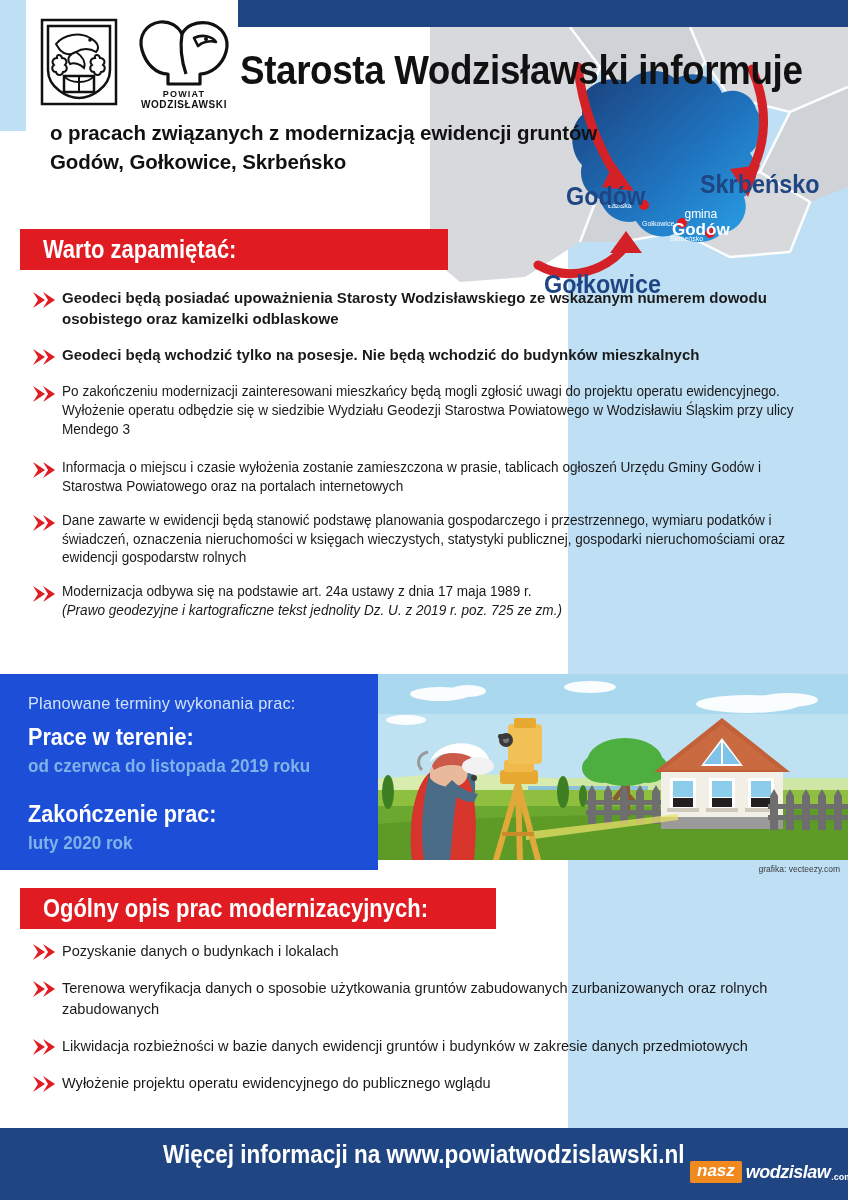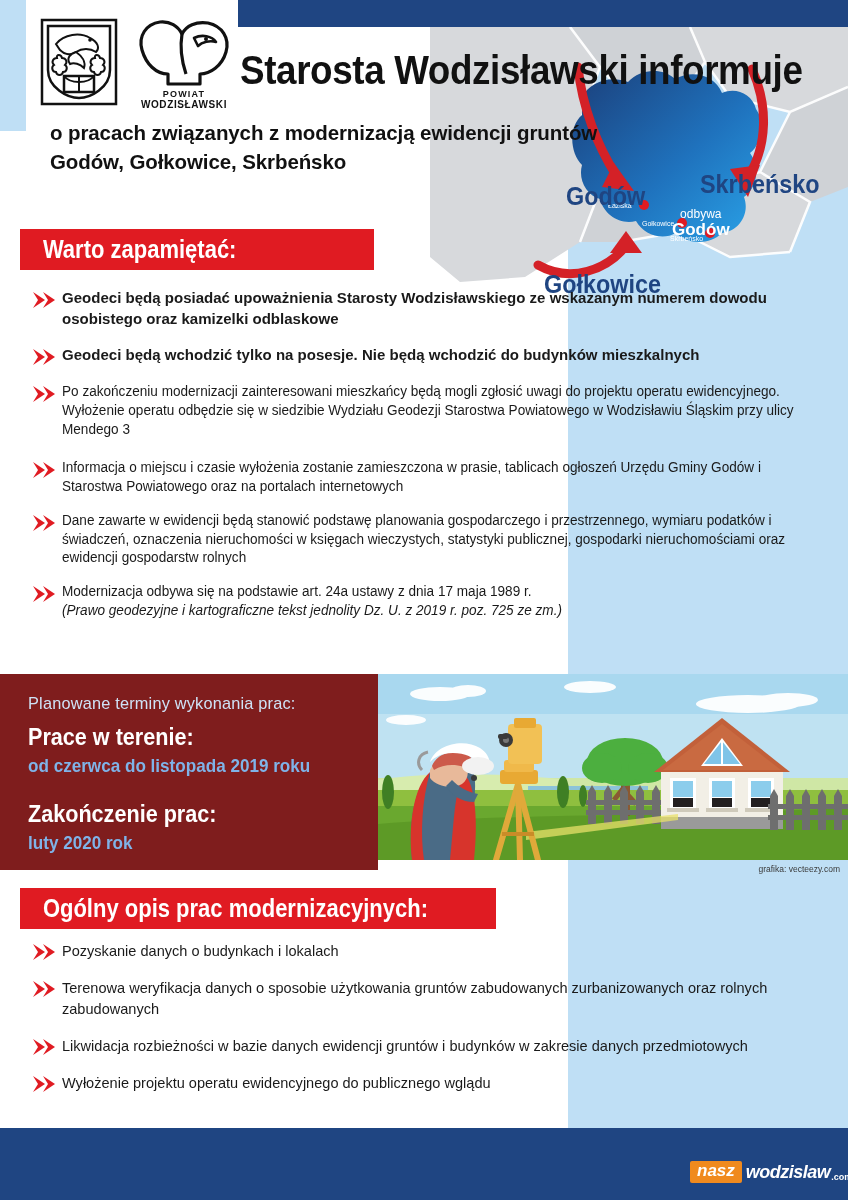--- a/index.html
+++ b/index.html
@@ -81,21 +81,21 @@
     display:flex; align-items:center;
   }
   .redbar span {
     color:#ffffff; font-weight:bold;
     font-family:"Liberation Sans Narrow","Liberation Sans",sans-serif;
     font-size:25px;
     transform:scaleX(0.88); transform-origin:left center;
     padding-left:26px; white-space:nowrap;
     letter-spacing:0px;
   }
-  #redbar1 { left:20px; top:229px; width:354px; height:41px; }
+  #redbar1 { left:20px; top:229px; width:428px; height:41px; }
   #redbar2 { left:20px; top:888px; width:476px; height:41px; }
 
   
   .bullets { position:absolute; }
   #bullets-main { left:32px; top:288px; width:800px; }
   #bullets-desc { left:32px; top:940px; width:800px; }
 
   .bullet {
     display:flex; align-items:flex-start;
     margin-bottom:11px;
@@ -134,21 +134,21 @@
   #bullets-main .bullet:nth-child(2){ margin-bottom:16px; }
   #bullets-main .bullet:nth-child(3){ margin-bottom:19px; }
   #bullets-main .bullet:nth-child(4){ margin-bottom:15px; }
   #bullets-main .bullet:nth-child(5){ margin-bottom:15px; }
   #bullets-main .bullet:nth-child(6){ margin-bottom:15px; }
   #bullets-desc .bullet { margin-bottom:16px; }
 
   
   .schedule {
     position:absolute; left:0; top:674px; width:378px; height:196px;
-    background:#7f1d1d;
+    background:#1d4ed8;
     padding:20px 0 0 28px;
   }
   .sched-head {
     color:#cfe2f6; font-size:17px; font-weight:normal;
     font-family:"Liberation Sans Narrow","Liberation Sans",sans-serif;
     transform:scaleX(0.96); transform-origin:left top;
     letter-spacing:0.2px;
   }
   .sched-h {
     color:#ffffff; font-weight:bold; font-size:24px;
@@ -291,21 +291,21 @@
         <polygon points="330,138 318,170 300,142"></polygon>
         <polygon points="196,204 212,226 180,226"></polygon>
       </g>
     </svg>
   </div>
 
   <div class="maplabel godow">Godów</div>
   <div class="maplabel skrbensko">Skrbeńsko</div>
   <div class="maplabel golkowice">Gołkowice</div>
   <div class="gmina-lbl">
-    <span class="s1">odbywa</span>
+    <span class="s1">gmina</span>
     <span class="s2">Godów</span>
   </div>
 
   <div class="logos">
     <div class="crest">
       <svg width="78" height="88" viewBox="0 0 78 88" xmlns="http://www.w3.org/2000/svg">
         <rect x="2" y="2" width="74" height="84" fill="#ffffff" stroke="#111" stroke-width="2.5"></rect>
         <path d="M8,8 L70,8 L70,52 C70,70 50,80 39,80 C28,80 8,70 8,52 Z" fill="#ffffff" stroke="#111" stroke-width="2.5"></path>
         <path d="M16,26 C24,16 40,14 50,20 C58,24 60,30 56,34 C50,30 42,30 36,34
                  C30,38 24,36 20,32 Z" fill="#ffffff" stroke="#111" stroke-width="2"></path>
@@ -589,19 +589,22 @@
         <svg width="24" height="18" viewBox="0 0 24 18">
             <path d="M1,1 L13,9 L1,17 L6,9 Z" fill="#e01b22"></path>
             <path d="M11,1 L23,9 L11,17 L16,9 Z" fill="#e01b22"></path>
           </svg>
       </div>
       <div class="btxt t-desc">Wyłożenie projektu operatu ewidencyjnego do publicznego wglądu</div>
     </div>
   </div>
 
   <div class="footer"></div>
+  <div class="footer-text">
+    <span class="inner">Więcej informacji na  www.powiatwodzislawski.nl</span>
+  </div>
   <div class="nasz-logo">
     <span class="nasz-box">nasz</span>
     <span class="nasz-word">wodzislaw</span>
     <span class="nasz-com">.com</span>
   </div>
 
 </div>
 
 </body></html>

